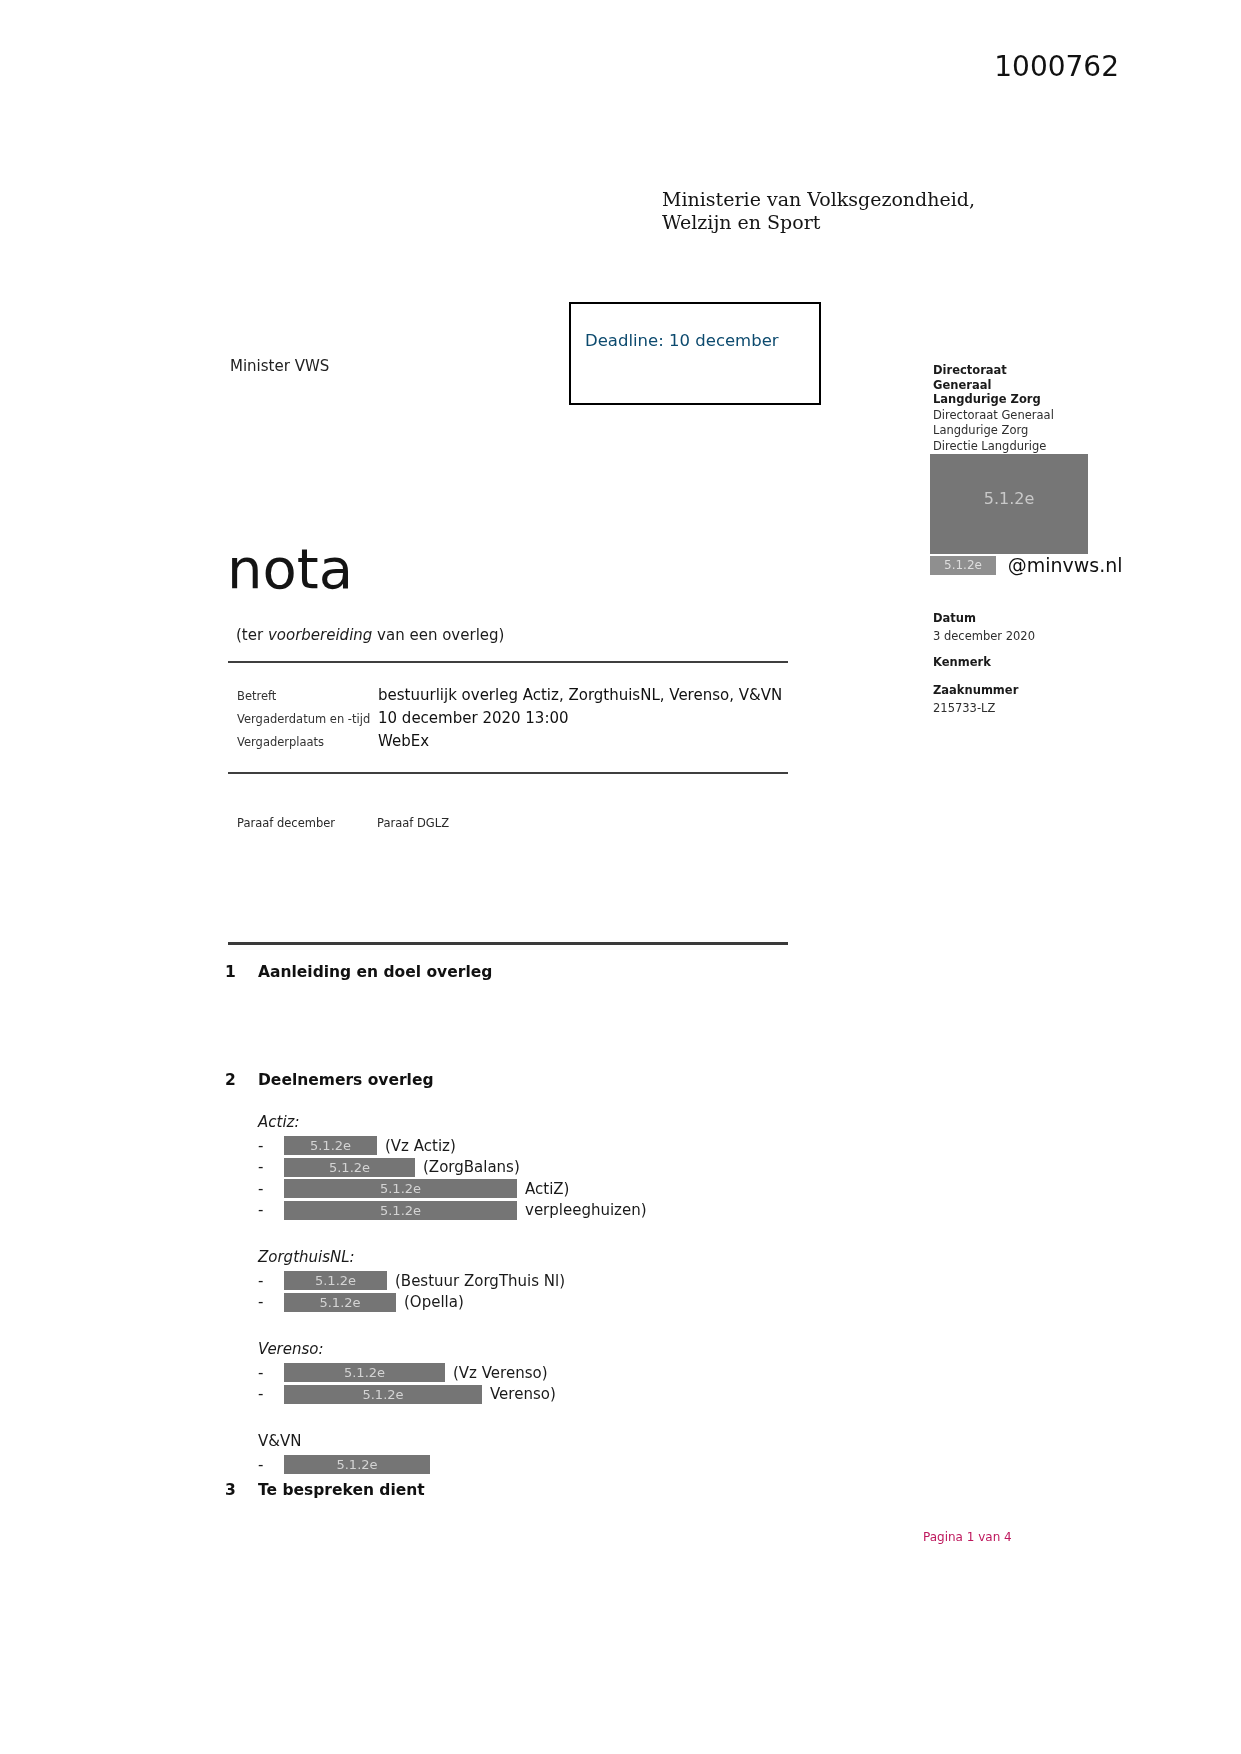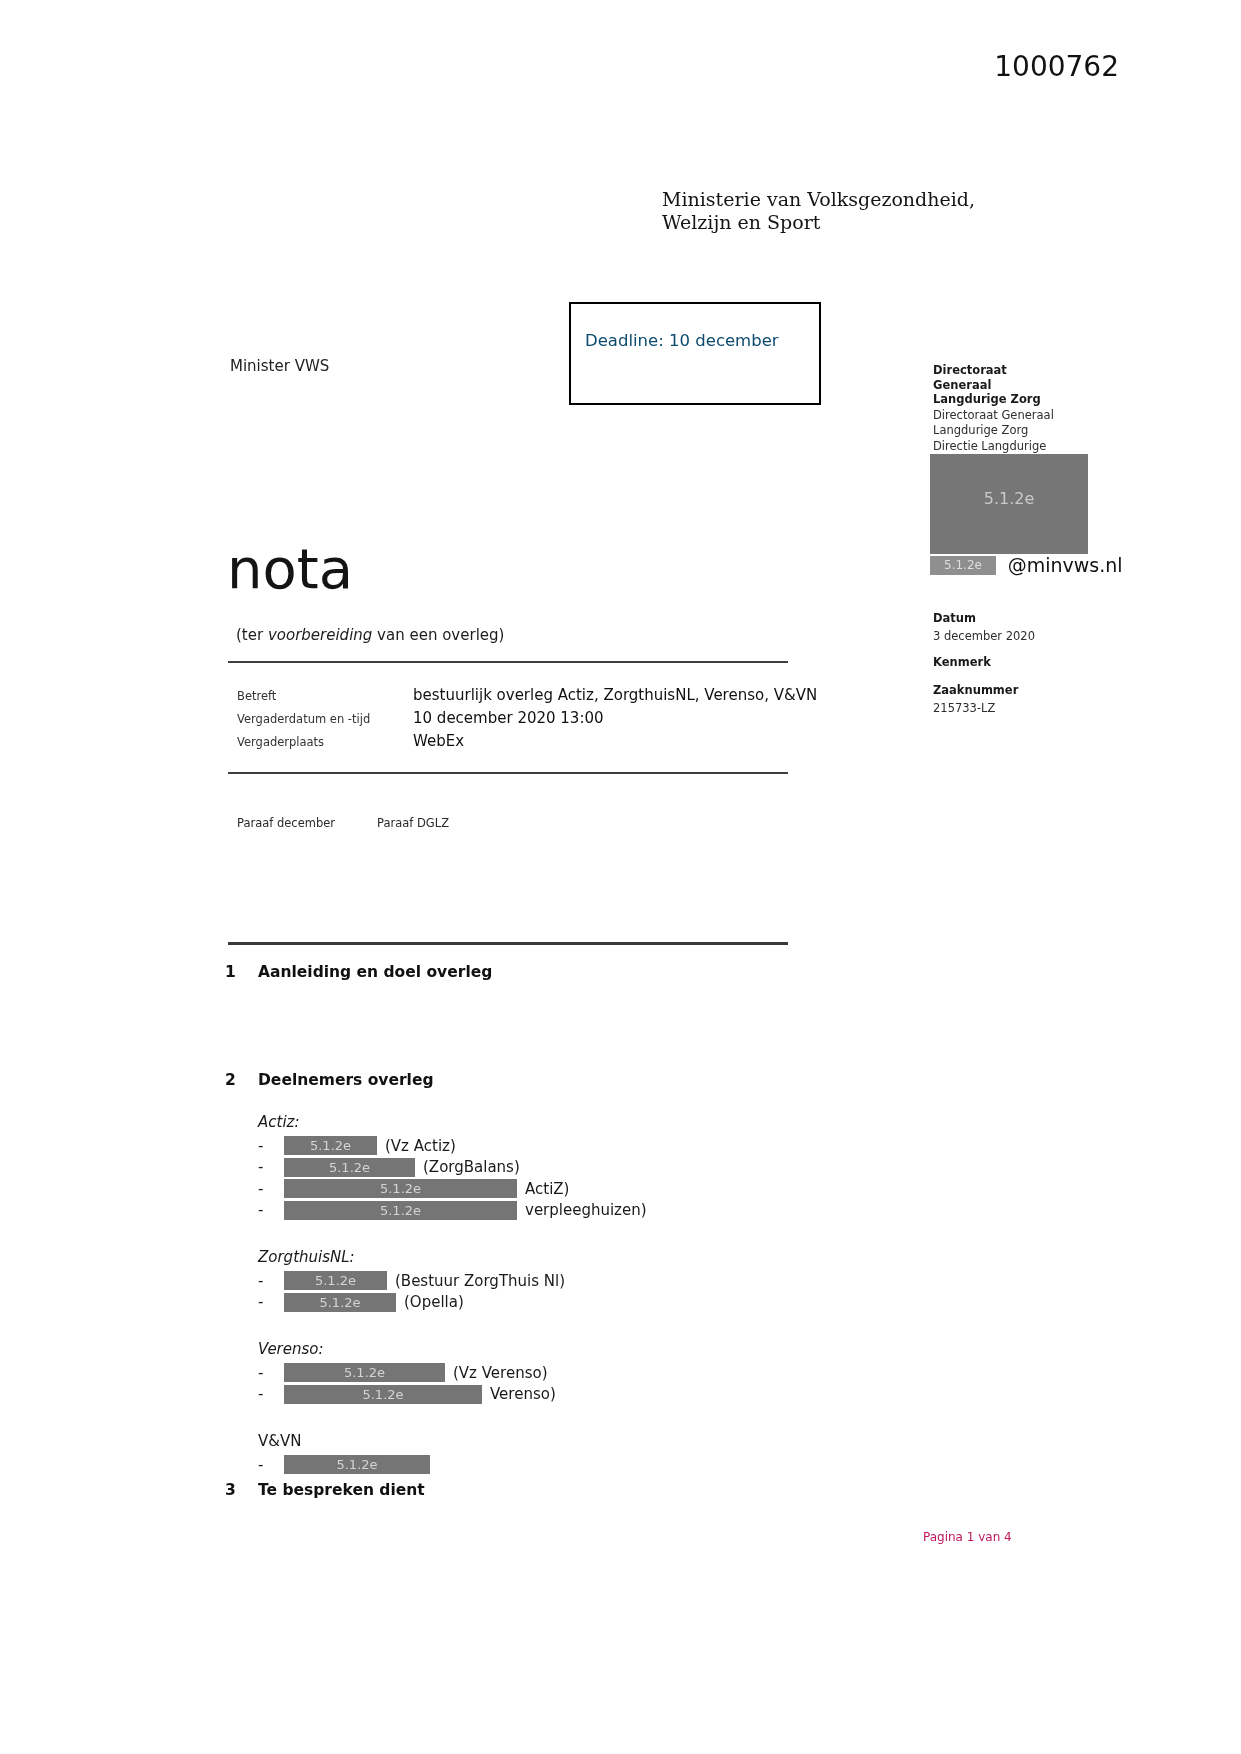--- a/index.html
+++ b/index.html
@@ -37,21 +37,21 @@
   .nota-title{left:227px;top:536px;font-size:56px;color:#141414;letter-spacing:0px;}
   .subtitle{left:236px;top:626px;font-size:15px;color:#1c1c1c;}
   .subtitle .it{font-style:italic;}
 
   .rule{left:228px;width:560px;background:#3f3f3f;}
   .rule1{top:661px;height:2px;}
   .rule2{top:772px;height:2px;}
   .rule3{top:942px;height:3px;background:#3a3a3a;}
 
   .meta{left:237px;top:686px;width:560px;}
-  .meta-row{display:flex;align-items:baseline;margin-bottom:5px;gap:35px;}
+  .meta-row{display:flex;align-items:baseline;margin-bottom:5px;}
   .meta-label{width:141px;flex:0 0 141px;font-size:11.5px;color:#333;}
   .meta-value{font-size:15px;color:#111;white-space:nowrap;}
   .paraaf{left:237px;top:816px;font-size:11.5px;color:#2a2a2a;}
   .paraaf .p2{position:absolute;left:140px;top:0;white-space:nowrap;}
 
   .section{left:225px;width:590px;}
   .sec1{top:963px;}
   .sec2{top:1071px;}
   .sec3{top:1481px;}
   .sec-head{display:flex;font-weight:bold;font-size:15.5px;color:#111;}

